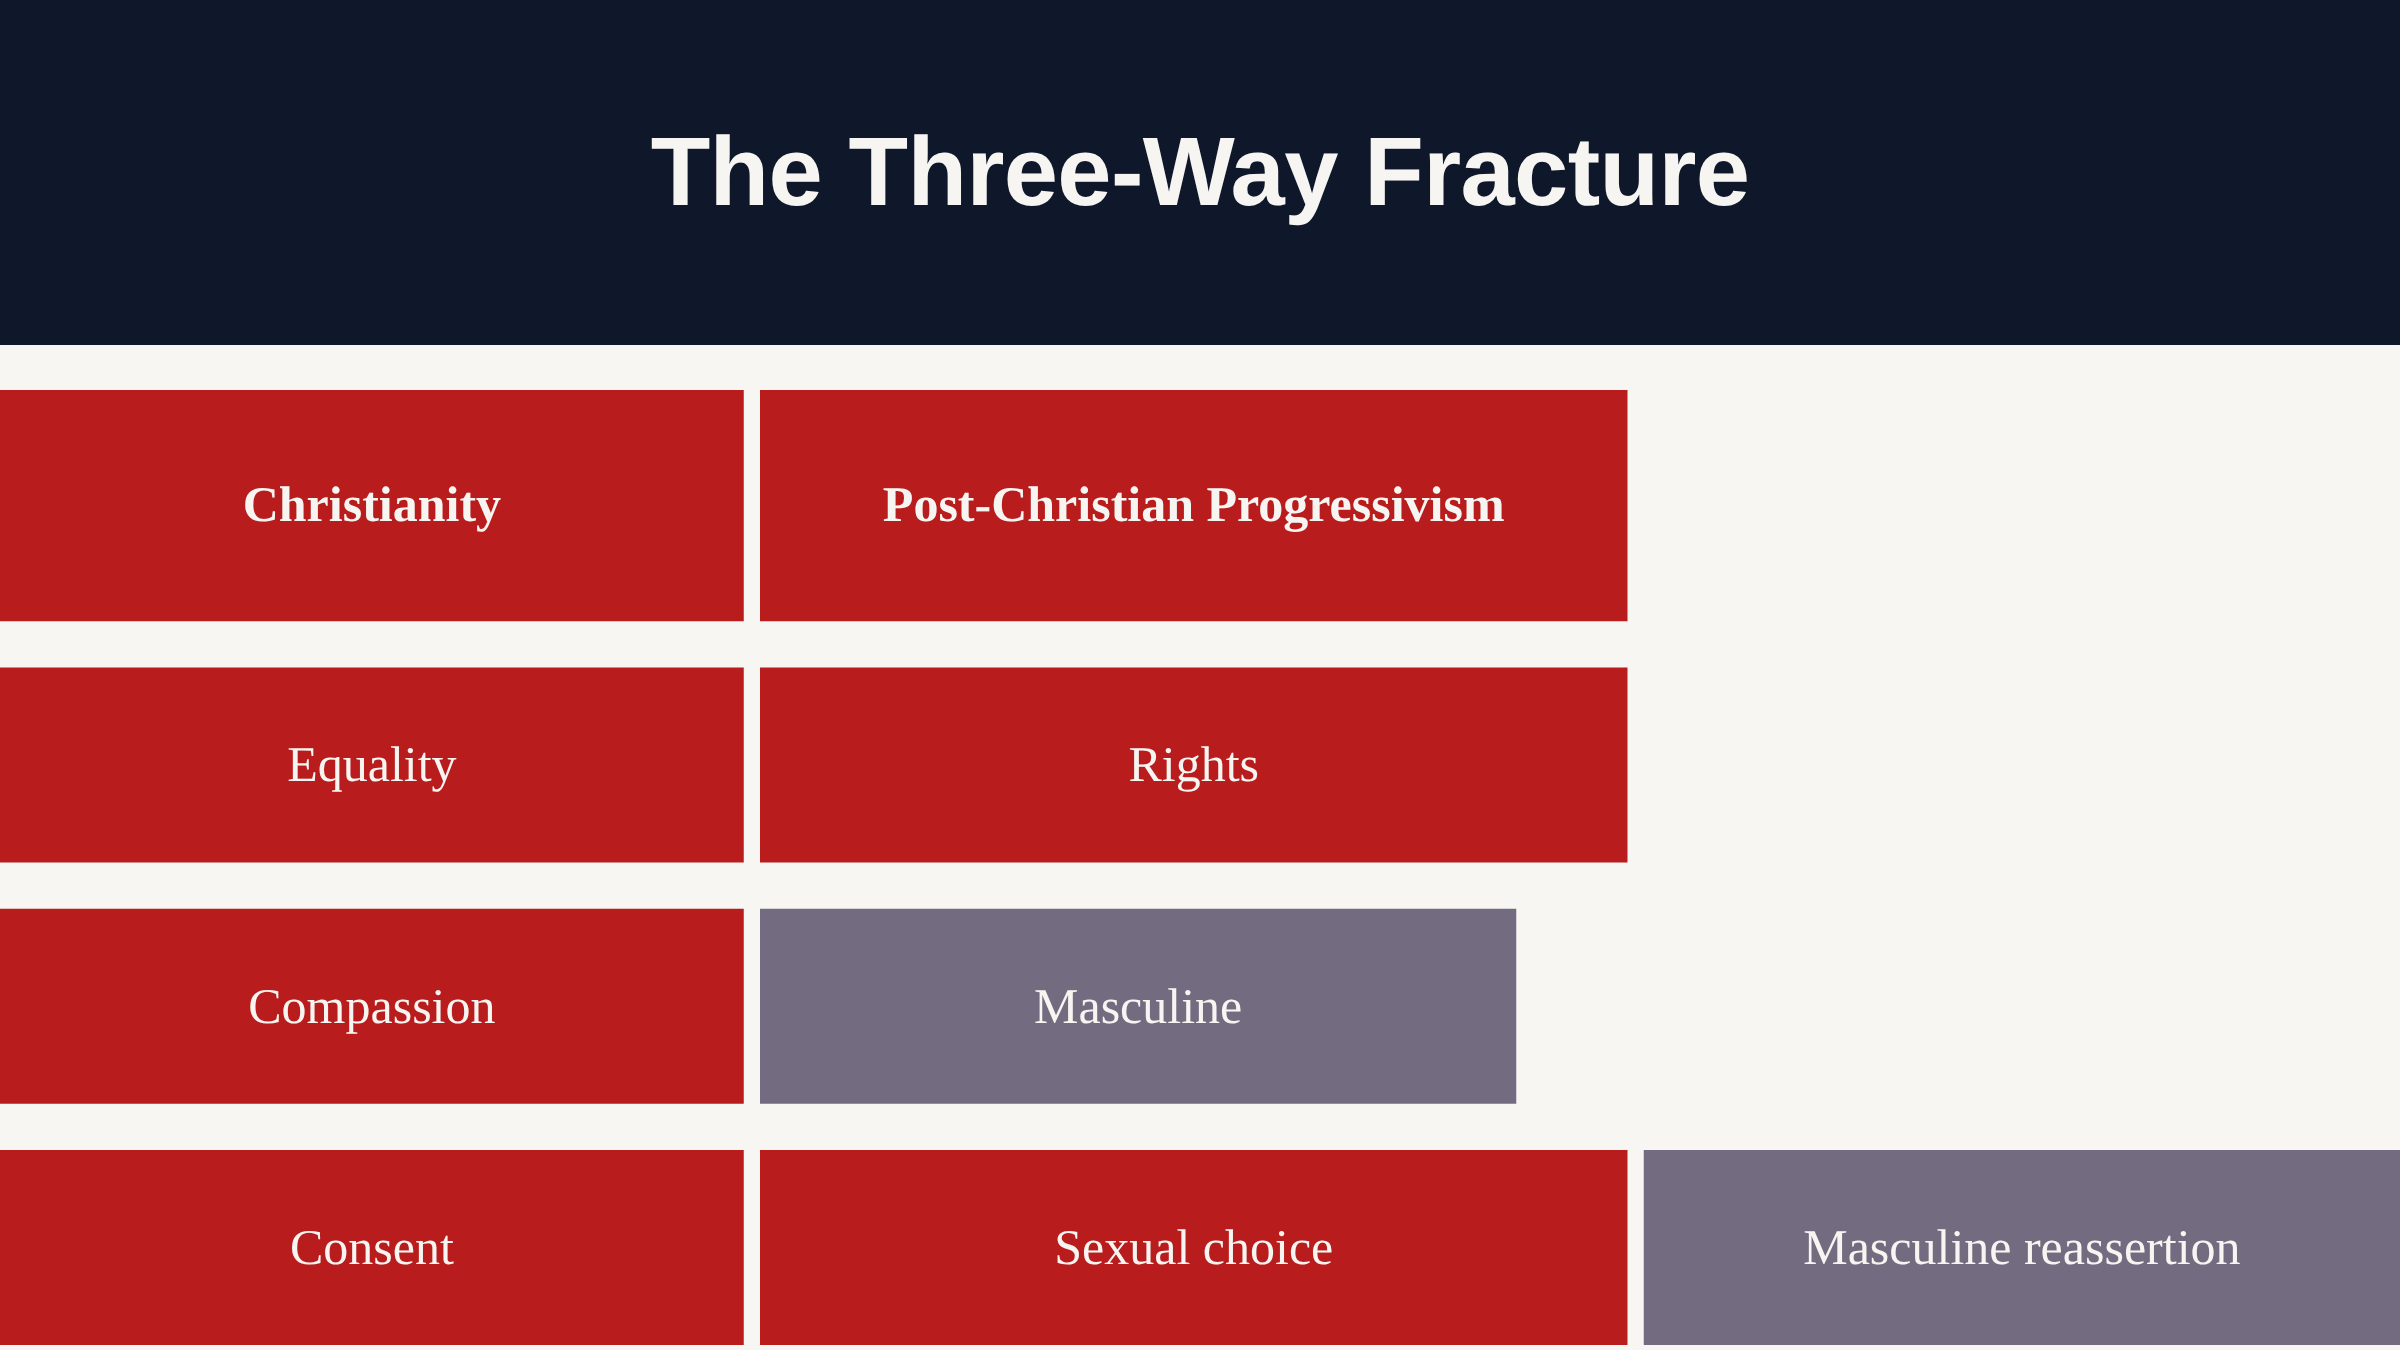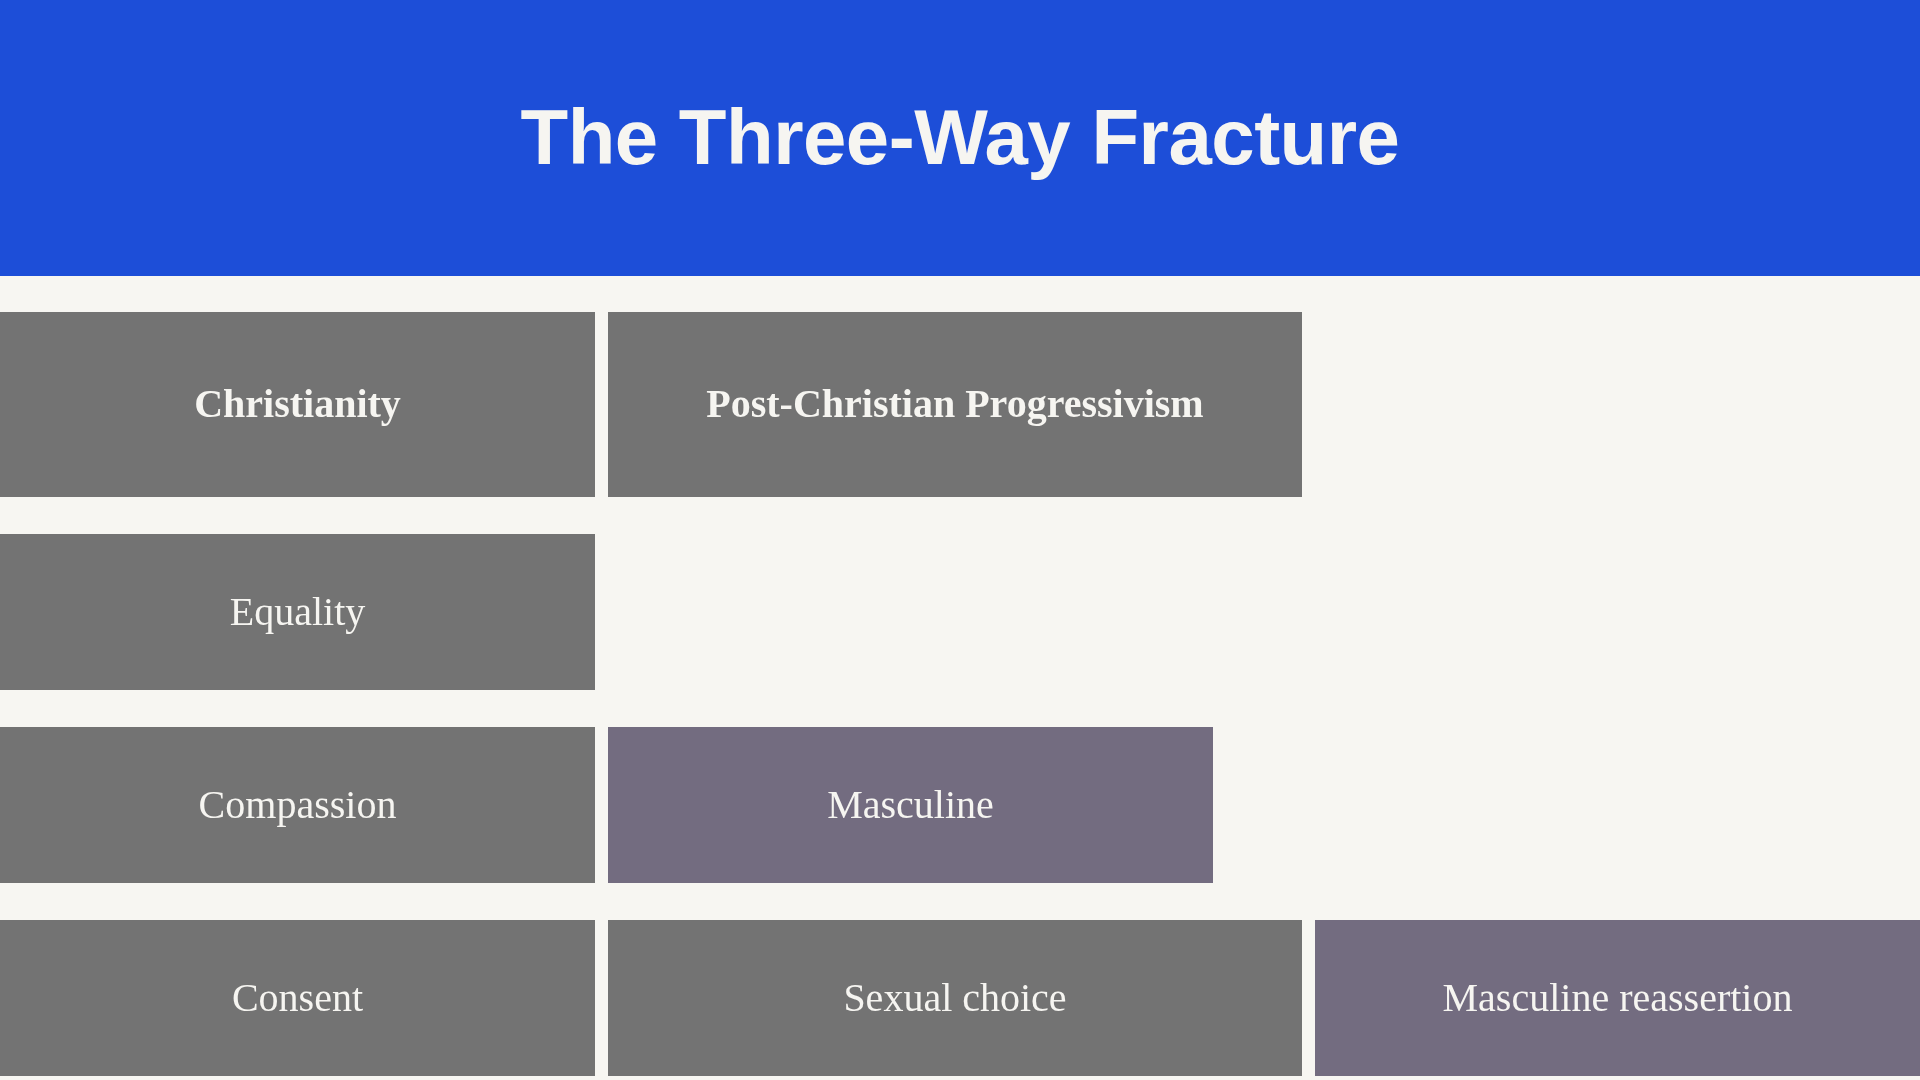--- a/index.html
+++ b/index.html
@@ -24,21 +24,21 @@
     overflow: hidden;
   }
 
   
   .title-banner {
     position: absolute;
     left: 0;
     top: 0;
     width: 1920px;
     height: 276px;
-    background: #1d4ed8;
+    background: #0f172a;
     display: flex;
     align-items: center;
     justify-content: center;
   }
 
   .title-text {
     font-family: "Liberation Sans", "DejaVu Sans", sans-serif;
     font-weight: bold;
     font-size: 78px;
     line-height: 1.05;
@@ -83,21 +83,21 @@
     box-sizing: border-box;
     padding: 0 18px;
     overflow: hidden;
   }
 
   
   .col-1 { width: 595px; }
   .col-2 { width: 694px; }
   .col-3 { width: 605px; }
 
-  .tone-light { background: #737373; }
+  .tone-light { background: #b91c1c; }
   .tone-dark  { background: #736c80; }
 
   .cell-header {
     font-weight: bold;
     font-size: 40px;
     line-height: 1.12;
   }
 
   .cell-body {
     font-weight: normal;
@@ -116,20 +116,21 @@
 
   <div class="table">
 
     <div class="row row-header">
       <div class="cell cell-header col-1 tone-light">Christianity</div>
       <div class="cell cell-header col-2 tone-light">Post-Christian Progressivism</div>
     </div>
 
     <div class="row row-body">
       <div class="cell cell-body col-1 tone-light">Equality</div>
+      <div class="cell cell-body col-2 tone-light">Rights</div>
     </div>
 
     <div class="row row-body">
       <div class="cell cell-body col-1 tone-light">Compassion</div>
       <div class="cell cell-body col-3 tone-dark">Masculine</div>
     </div>
 
     <div class="row row-body">
       <div class="cell cell-body col-1 tone-light">Consent</div>
       <div class="cell cell-body col-2 tone-light">Sexual choice</div>

